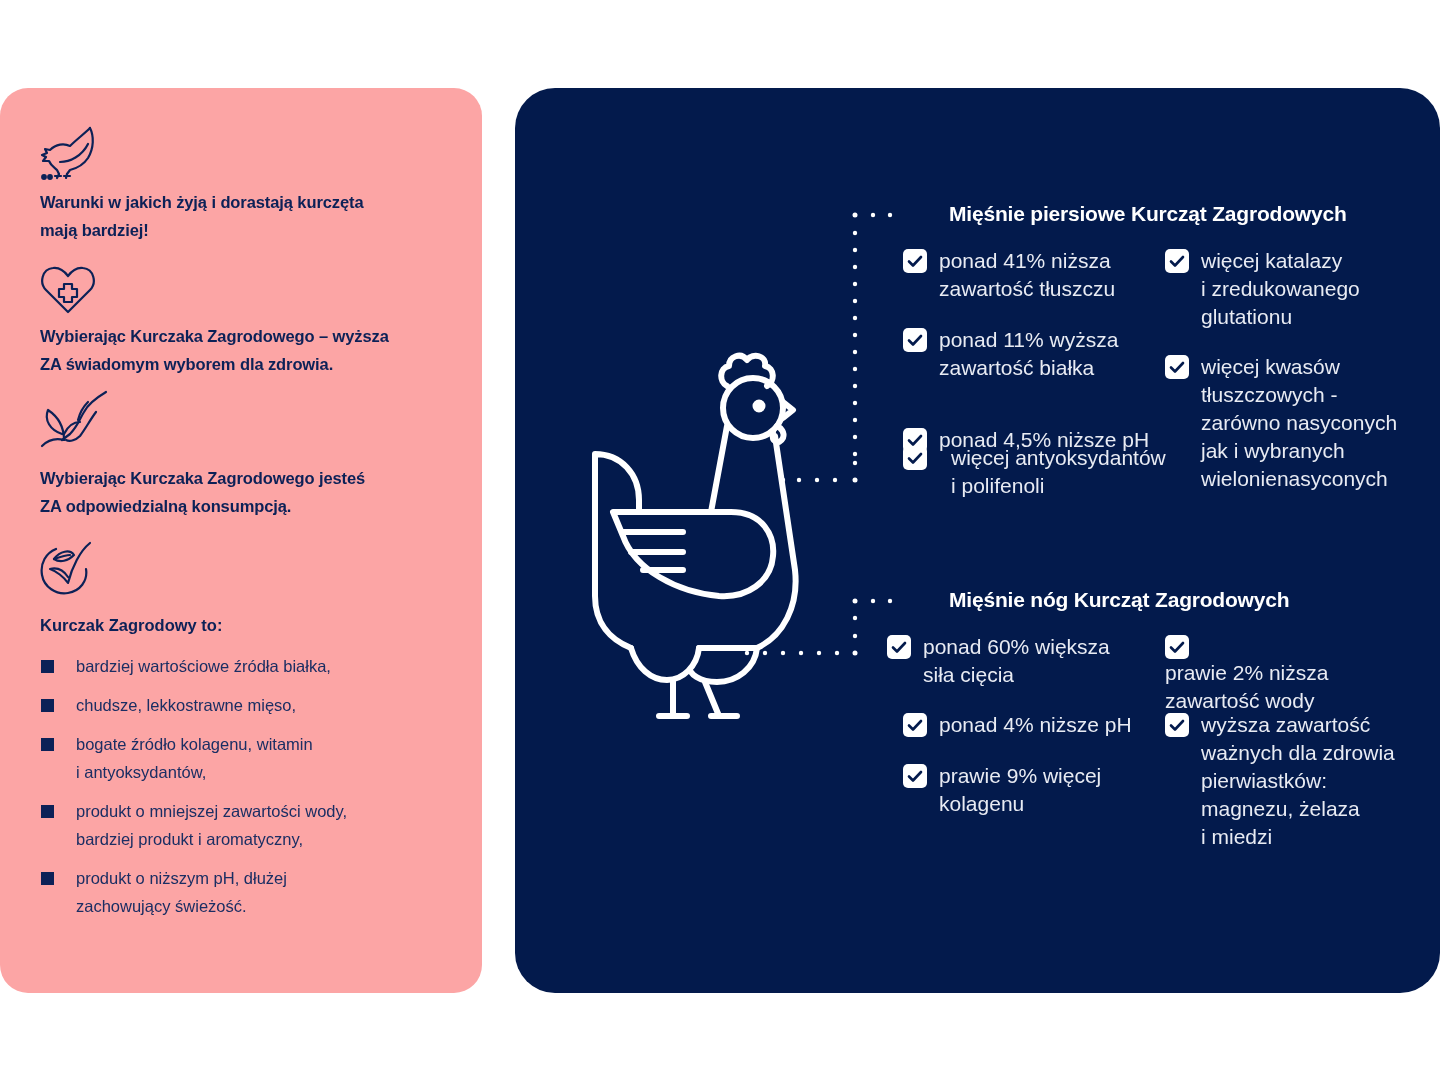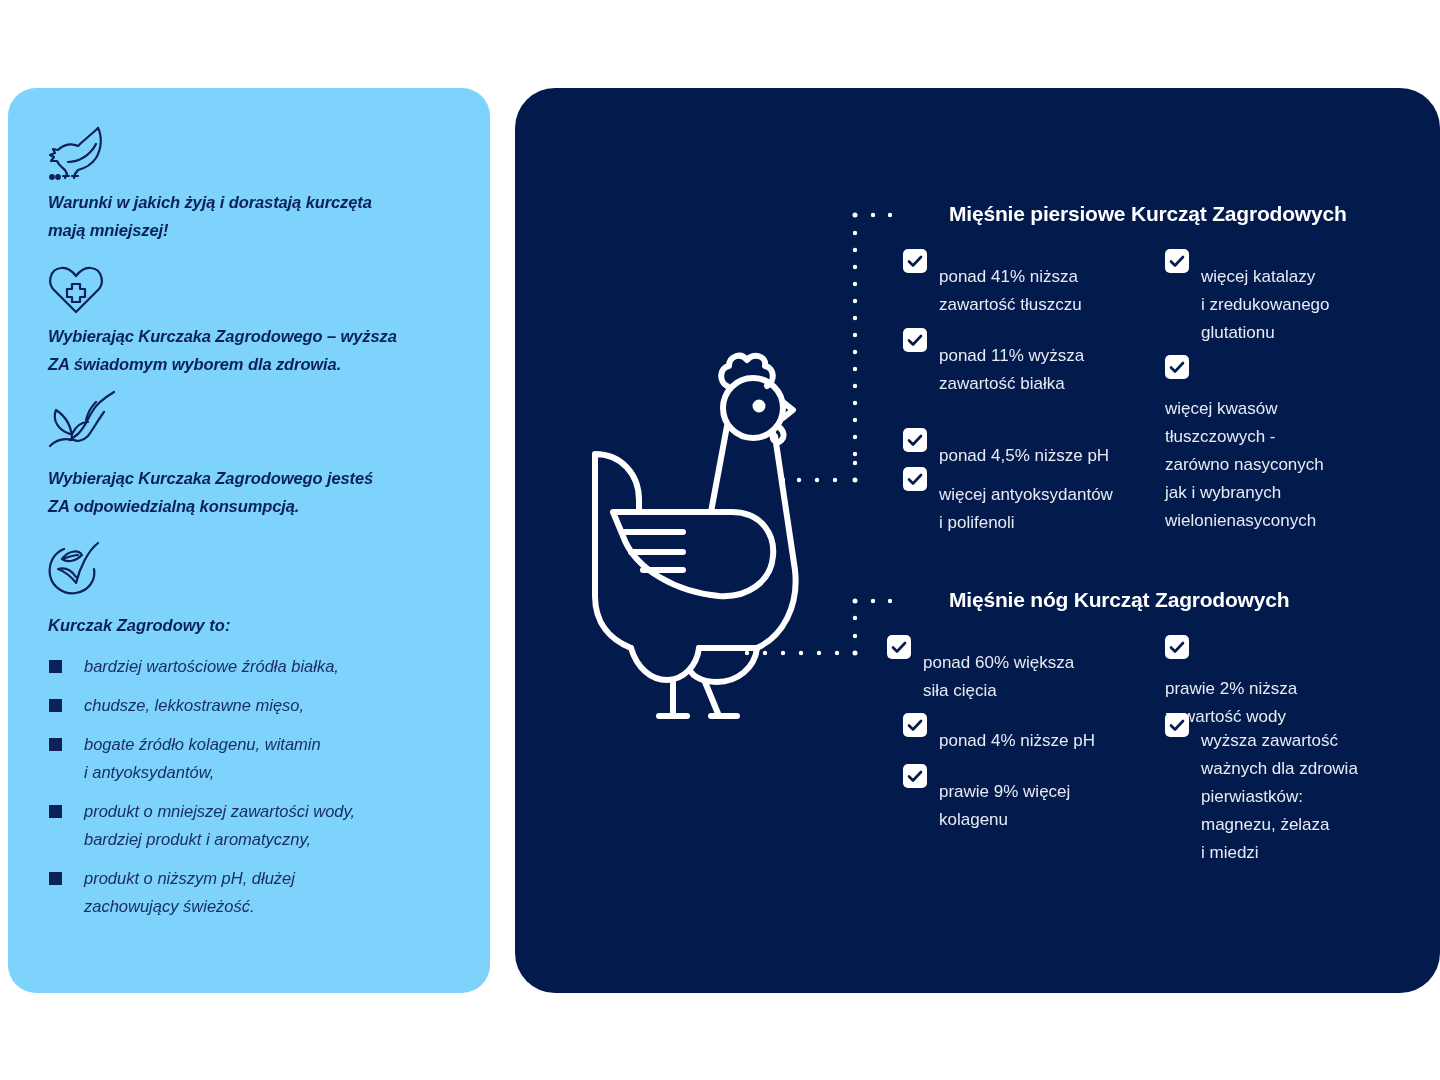--- a/index.html
+++ b/index.html
@@ -1,23 +1,22 @@
 <!DOCTYPE html>
 <html><head>
 <meta charset="utf-8">
 <style>
   * { box-sizing: border-box; margin: 0; padding: 0; }
   html, body { width: 1440px; height: 1080px; background: #ffffff; overflow: hidden; }
   body { position: relative; font-family: "Liberation Sans", "DejaVu Sans", sans-serif; }
 
   .left-panel {
-    position: absolute; left: 8px; top: 88px; width: 482px; height: 905px;
-    background: #7dd3fc; border-radius: 28px;
+    position: absolute; left: 0; top: 88px; width: 482px; height: 905px;
+    background: #fca5a5; border-radius: 28px;
     color: #0c2157;
-    font-style: italic;
   }
   .block { position: absolute; left: 40px; width: 400px; }
   .block .icon { display: block; }
   .block .title {
     font-weight: 700; font-size: 16.5px; line-height: 28px; color: #0c2157;
     margin-top: 6px; letter-spacing: -0.1px;
   }
   .bul-title { position: absolute; left: 40px; top: 528px; font-weight: 700; font-size: 16.5px; color: #0c2157; }
   .bul-list { position: absolute; left: 40px; top: 564px; width: 420px; list-style: none; }
   .bul-list li {
@@ -36,39 +35,39 @@
   .dots { position: absolute; left: 0; top: 0; }
 
   .section-title {
     position: absolute; color: #ffffff; font-weight: 700; font-size: 21px; letter-spacing: -0.2px; margin-left: 43px;
   }
   .item { position: absolute; display: flex; }
   .item .cb {
     flex: 0 0 24px; width: 24px; height: 24px; background: #ffffff; border-radius: 5px;
     margin-top: 2px; margin-right: 12px; display: flex; align-items: center; justify-content: center;
   }
-  .item .txt { color: #e8ebf3; font-size: 17px; line-height: 28px; margin-top: 16px; }
+  .item .txt { color: #e8ebf3; font-size: 21px; line-height: 28px; }
 </style>
 </head>
 <body>
 
 <div class="left-panel">
 
   <div class="block" style="top:38px;">
     <svg class="icon" width="58" height="56" viewBox="0 0 58 56" fill="none" stroke="#0c2157" stroke-width="2.2" stroke-linecap="round" stroke-linejoin="round">
       <path d="M50 2 C44 8 36 14 30 20 C24 17 16 18 10 24 L5 23 L7 27 L2 29 L6 31 L3 35 L9 35 C11 40 15 42 17 44 L19 48"></path>
       <path d="M50 2 C54 10 54 22 48 32 C44 38 38 42 30 44 L27 48"></path>
       <path d="M20 36 C30 36 42 30 48 18"></path>
       <path d="M15 50 L21 50 M24 50 L30 50 M19 48 L17 52 M27 48 L26 52"></path>
       <circle cx="4" cy="51" r="1.8" fill="#0c2157"></circle>
       <circle cx="10" cy="51" r="1.8" fill="#0c2157"></circle>
     </svg>
     <div class="title">
       <div>Warunki w jakich żyją i dorastają kurczęta</div>
-      <div>mają mniejszej!</div>
+      <div>mają bardziej!</div>
     </div>
   </div>
 
   <div class="block" style="top:176px;">
     <svg class="icon" width="58" height="52" viewBox="0 0 58 52" fill="none" stroke="#0c2157" stroke-width="2.2" stroke-linejoin="round">
       <path d="M28 48 L6 26 C-1 19 2 5 13 4 C20 3 25 8 28 12 C31 8 36 3 43 4 C54 5 57 19 50 26 Z"></path>
       <path d="M24 20 H32 V25 H37 V33 H32 V38 H24 V33 H19 V25 H24 Z"></path>
     </svg>
     <div class="title">
       <div>Wybierając Kurczaka Zagrodowego – wyższa</div>
@@ -227,21 +226,21 @@
   <div class="item" style="left:388px; top:338px;justify-content:center;">
     <span class="cb">
         <svg width="16" height="13" viewBox="0 0 16 13">
           <path d="M2 6.5 L6 10.5 L14 2" stroke="#031a4c" stroke-width="2.6" fill="none" stroke-linecap="round" stroke-linejoin="round"></path>
         </svg>
       </span>
     <div class="txt">
         <div>ponad 4,5% niższe pH</div>
       </div>
   </div>
-  <div class="item" style="left:388px; top:377px;">
+  <div class="item" style="left:388px; top:356px;gap:12px;">
     <span class="cb">
         <svg width="16" height="13" viewBox="0 0 16 13">
           <path d="M2 6.5 L6 10.5 L14 2" stroke="#031a4c" stroke-width="2.6" fill="none" stroke-linecap="round" stroke-linejoin="round"></path>
         </svg>
       </span>
     <div class="txt">
         <div>więcej antyoksydantów</div>
         <div>i polifenoli</div>
       </div>
   </div>
@@ -251,21 +250,21 @@
         <svg width="16" height="13" viewBox="0 0 16 13">
           <path d="M2 6.5 L6 10.5 L14 2" stroke="#031a4c" stroke-width="2.6" fill="none" stroke-linecap="round" stroke-linejoin="round"></path>
         </svg>
       </span>
     <div class="txt">
         <div>więcej katalazy</div>
         <div>i zredukowanego</div>
         <div>glutationu</div>
       </div>
   </div>
-  <div class="item" style="left:650px; top:265px;flex-direction:column;">
+  <div class="item" style="left:650px; top:265px;">
     <span class="cb">
         <svg width="16" height="13" viewBox="0 0 16 13">
           <path d="M2 6.5 L6 10.5 L14 2" stroke="#031a4c" stroke-width="2.6" fill="none" stroke-linecap="round" stroke-linejoin="round"></path>
         </svg>
       </span>
     <div class="txt">
         <div>więcej kwasów</div>
         <div>tłuszczowych -</div>
         <div>zarówno nasyconych</div>
         <div>jak i wybranych</div>

